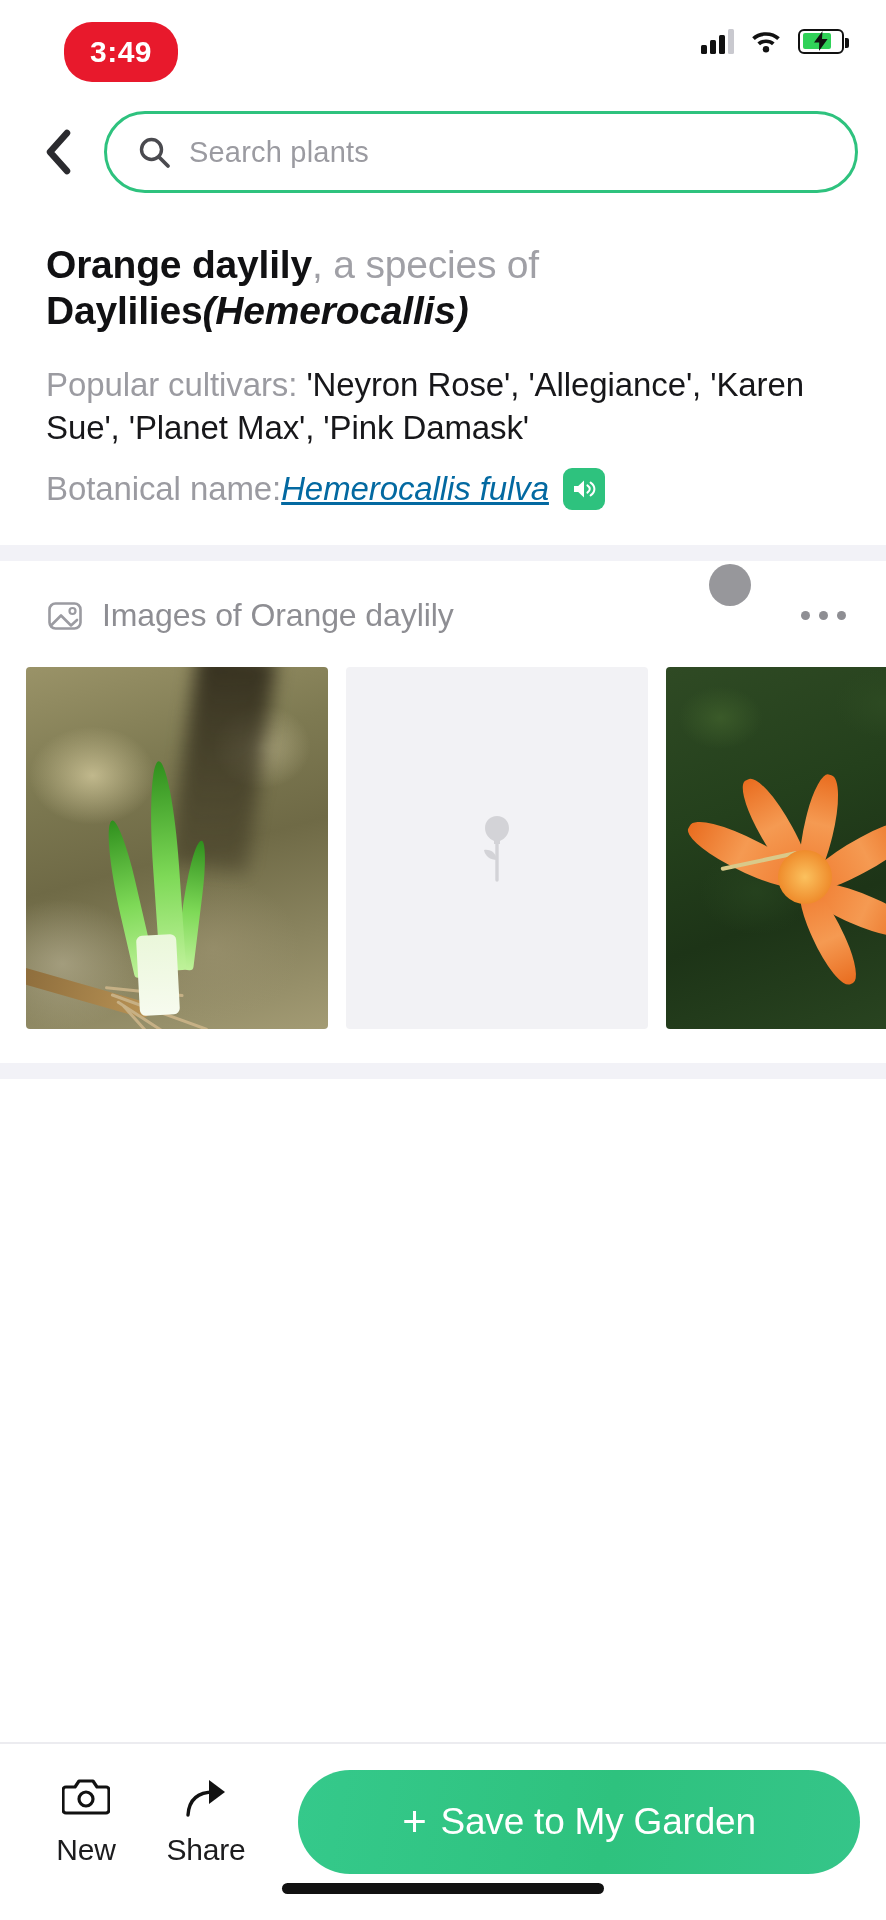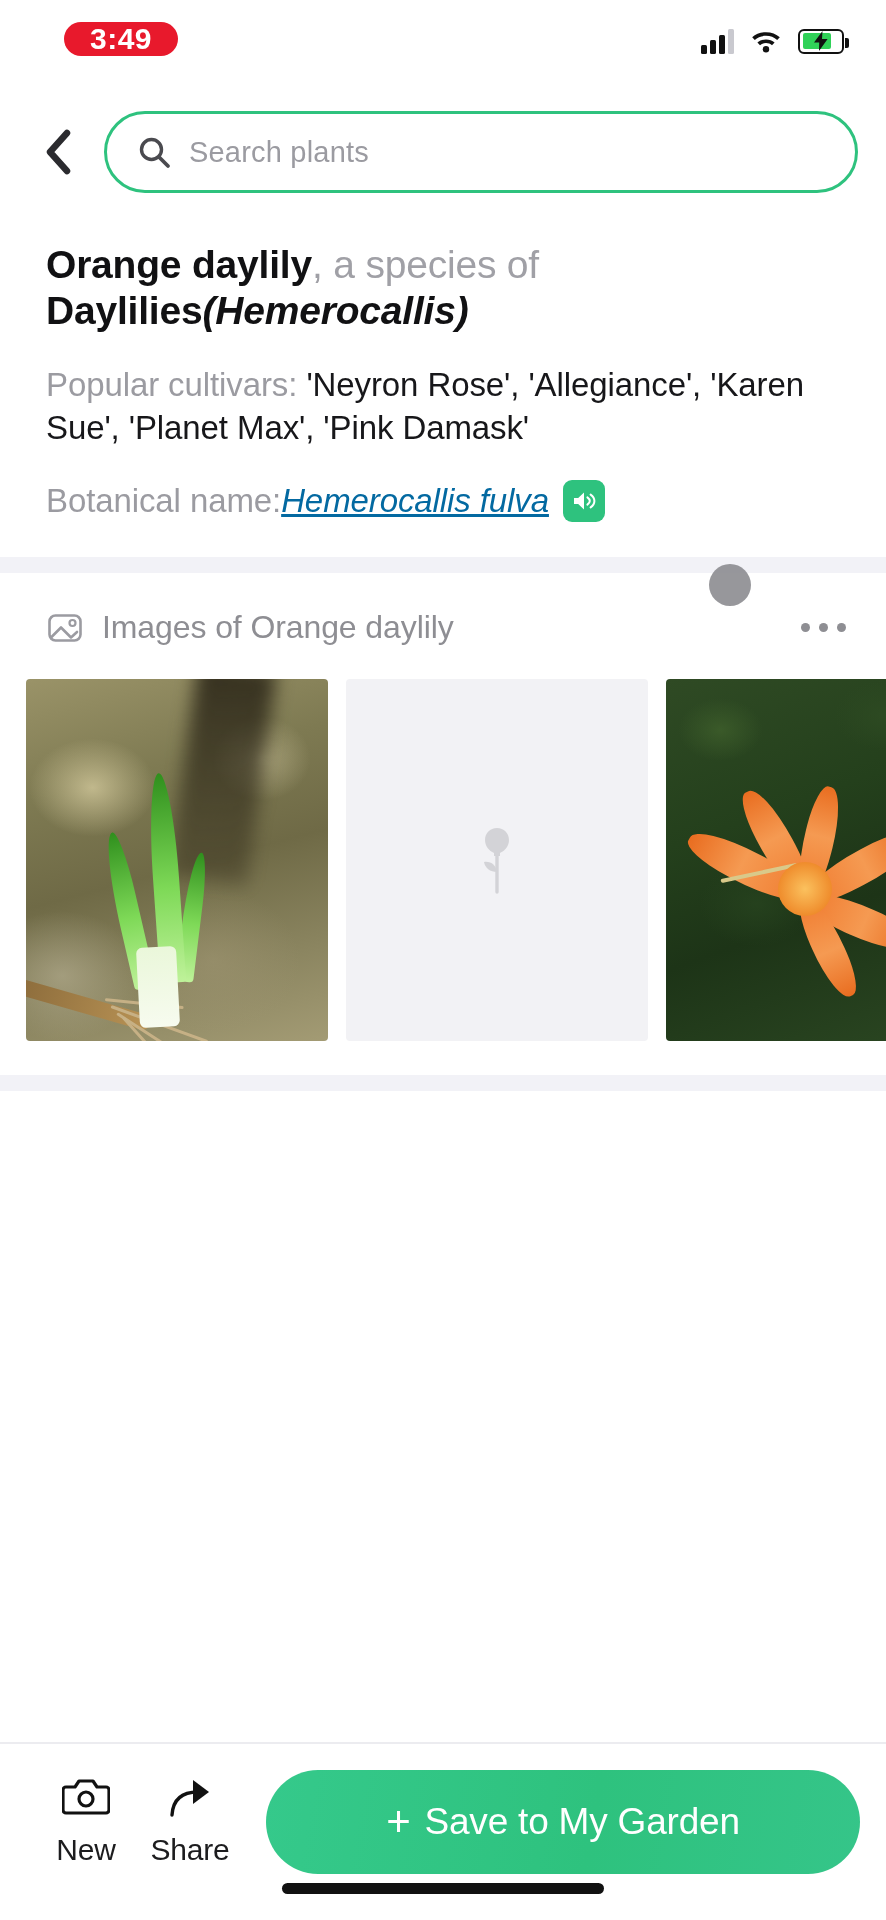--- a/index.html
+++ b/index.html
@@ -14,21 +14,21 @@
   .phone{ position:relative; width:886px; height:1920px; background:#fff; }
 
   
   .statusbar{
     position:relative; height:100px; width:100%;
   }
   .time-pill{
     position:absolute; left:64px; top:22px;
     background:#e8192c; color:#fff;
     border-radius:28px;
-    padding:2px 26px;
+    padding:15px 26px;
     font-size:30px; font-weight:700;
     letter-spacing:.5px;
     line-height:1;
     display:flex; align-items:center;
   }
   .status-right{
     position:absolute; right:42px; top:28px;
     display:flex; align-items:center; gap:16px;
   }
   .sig{ display:flex; align-items:flex-end; gap:3px; height:26px; }
@@ -88,21 +88,21 @@
   .meta{
     margin-top:30px;
     font-size:33px; line-height:1.30;
     color:#9b9ba1;
     letter-spacing:-.1px;
   }
   .meta .val{ color:#17171a; font-weight:700; }
   .meta .valreg{ color:#17171a; font-weight:400; }
   .meta .valital{ color:#0369a1; font-weight:400; font-style:italic;text-decoration:underline; }
 
-  .botrow{ margin-top:30px; display:flex; align-items:center; flex-wrap:wrap; }
+  .botrow{ margin-top:18px; display:flex; align-items:center; flex-wrap:wrap; }
   .spk{
     display:inline-flex; align-items:center; justify-content:center;
     width:42px; height:42px; margin-left:14px;
     background:#2ec27e; border-radius:9px; cursor:pointer;
     flex:0 0 auto;
   }
 
   
   .cursor-dot{
     position:absolute; left:709px; top:564px;
@@ -244,20 +244,21 @@
   }
 
   
   .bottombar{
     position:absolute; left:0; bottom:0; width:100%;
     background:#fff;
     border-top:2px solid #ececf0;
     height:178px;
     display:flex; align-items:flex-start;
     padding:26px 26px 12px 34px;
+    gap:16px;
   }
   .bact{
     width:104px; display:flex; flex-direction:column; align-items:center;
     cursor:pointer; flex:0 0 auto;
   }
   .bact .ic{ height:54px; display:flex; align-items:center; justify-content:center; }
   .bact .tx{ margin-top:9px; font-size:30px; color:#1c1c1e; letter-spacing:-.2px; }
   .savebtn{
     margin-left:24px; flex:1 1 auto;
     height:104px; border-radius:52px;

